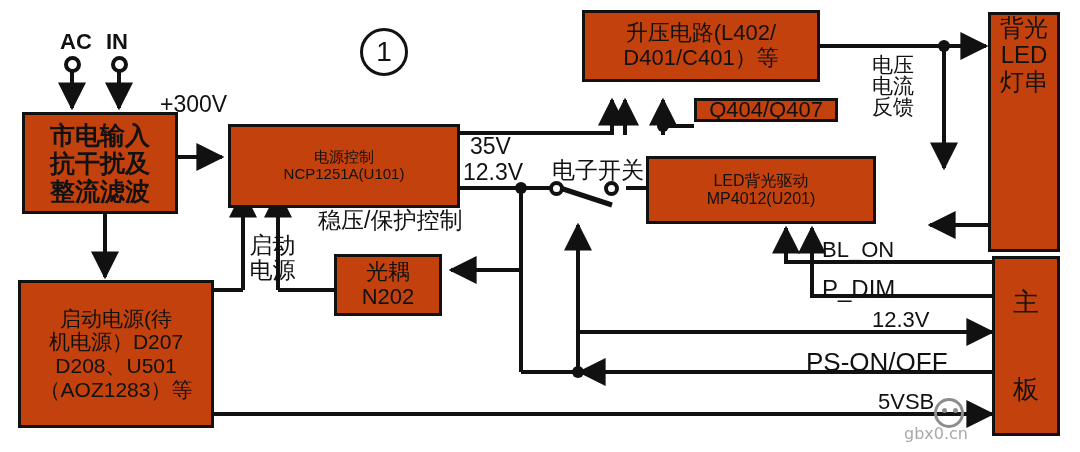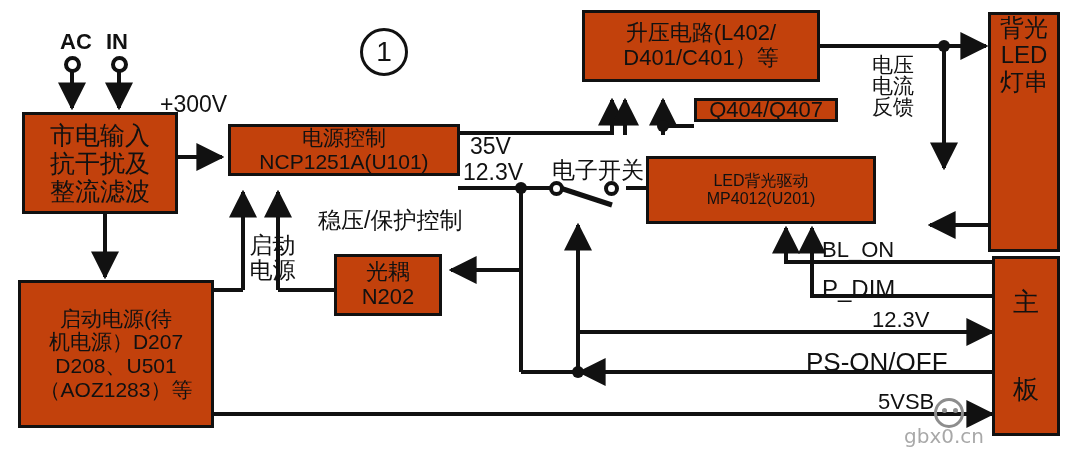--- a/index.html
+++ b/index.html
@@ -181,27 +181,27 @@
 
   <div class="term" style="left:64px; top:56px; width:17px; height:17px;"></div>
   <div class="term" style="left:111px; top:56px; width:17px; height:17px;"></div>
   <div class="lbl" style="left:60px; top:30px; font-size:22px; font-weight:700;">AC</div>
   <div class="lbl" style="left:106px; top:30px; font-size:22px; font-weight:700;">IN</div>
 
   <div class="circle-num" style="left:360px; top:28px; width:48px; height:48px; font-size:28px;">
     <span>1</span>
   </div>
 
-  <div class="blk" style="left:22px; top:112px; width:156px; height:102px; font-size:25px; font-weight:400;">
+  <div class="blk" style="left:22px; top:112px; width:156px; height:102px; font-size:25px; font-weight:700;">
     <span class="ln">市电输入</span>
     <span class="ln">抗干扰及</span>
     <span class="ln">整流滤波</span>
   </div>
 
-  <div class="blk" style="left:228px; top:124px; width:232px; height:52px; font-size:21px;">
+  <div class="blk" style="left:228px; top:124px; width:232px; height:84px; font-size:15px;">
     <span class="ln">电源控制</span>
     <span class="ln">NCP1251A(U101)</span>
   </div>
 
   <div class="blk" style="left:18px; top:280px; width:196px; height:148px; font-size:21px;">
     <span class="ln">启动电源(待</span>
     <span class="ln">机电源）D207</span>
     <span class="ln">D208、U501</span>
     <span class="ln">（AOZ1283）等</span>
   </div>
@@ -273,15 +273,15 @@
 
   <div class="lbl" style="left:872px; top:308px; font-size:22px;">12.3V</div>
 
   <div class="lbl" style="left:806px; top:348px; font-size:26px;">PS-ON/OFF</div>
 
   <div class="lbl" style="left:878px; top:390px; font-size:22px;">5VSB</div>
 
   <div class="wm-face" style="left:934px; top:398px; width:30px; height:30px;"></div>
   <div class="wm-eye" style="left:942px; top:408px; width:5px; height:5px;"></div>
   <div class="wm-eye" style="left:953px; top:408px; width:5px; height:5px;"></div>
-  <div class="watermark" style="left:904px; top:424px; font-size:20px;">gbx0.cn</div>
+  <div class="watermark" style="left:904px; top:424px; font-size:16px;">gbx0.cn</div>
 
 </div>
 
 </body></html>

